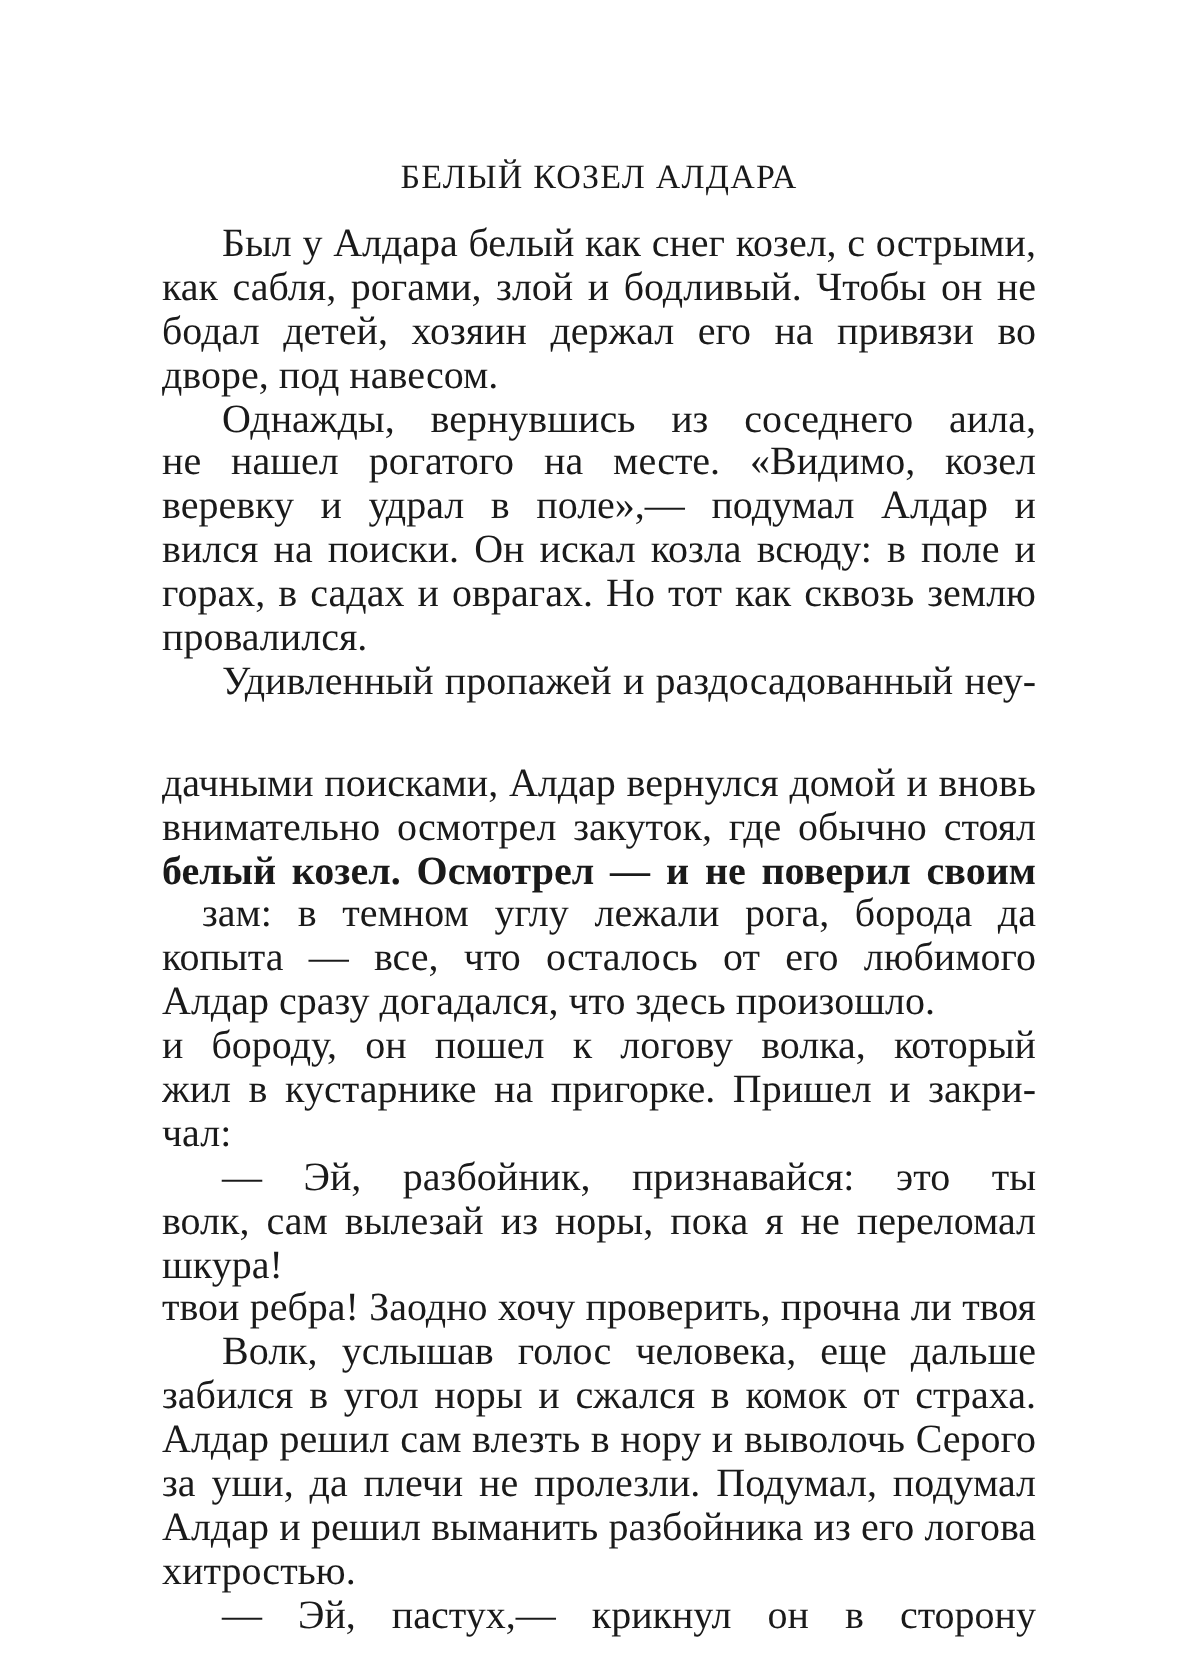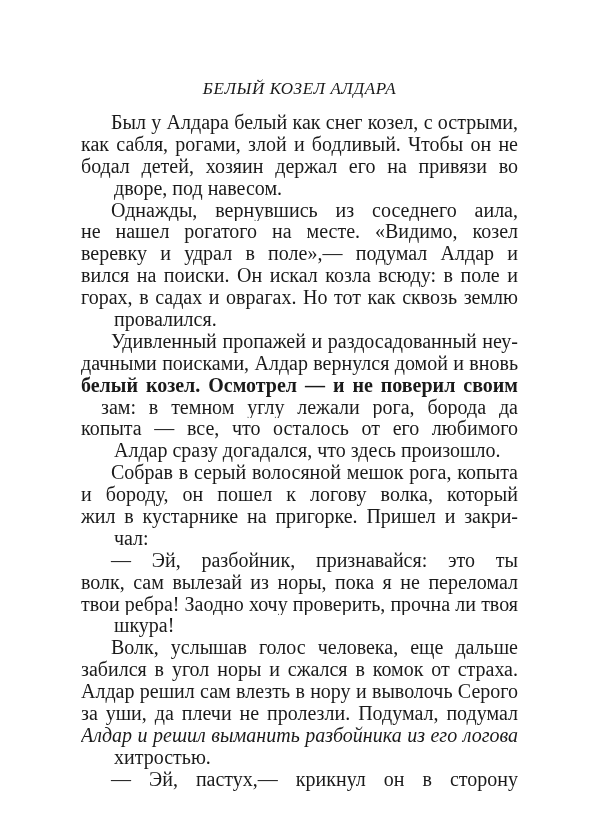--- a/index.html
+++ b/index.html
@@ -22,39 +22,37 @@
       width: 437px;
     }
     .title {
       position: absolute;
       top: 79px;
       left: 0;
       width: 437px;
       text-align: center;
       font-size: 17px;
       letter-spacing: 0.6px;
-      font-style: italic;
     }
     .body-text {
       position: absolute;
       top: 112px;
       left: 0;
       width: 437px;
     }
     .line {
       height: 21.9px;
       line-height: 21.9px;
       font-size: 20px;
       white-space: nowrap;
       text-align: justify;
       text-align-last: justify;
     }
     .line.last {
       text-align-last: left;
-      margin-left: 33px;
     }
     .line.indent {
       padding-left: 30px;
     }
     .page-number {
       position: absolute;
       top: 795px;
       left: 0;
       width: 437px;
       text-align: left;
@@ -73,35 +71,35 @@
       <div class="line" style="white-space: normal; overflow: hidden;">как сабля, рогами, злой и бодливый. Чтобы он не</div>
       <div class="line" style="white-space: normal; overflow: hidden;">бодал детей, хозяин держал его на привязи во</div>
       <div class="line last">дворе, под навесом.</div>
       <div class="line indent" style="white-space: normal; overflow: hidden;">Однажды, вернувшись из соседнего аила, Алдар</div>
       <div class="line" style="white-space: normal; overflow: hidden;">не нашел рогатого на месте. «Видимо, козел порвал</div>
       <div class="line" style="white-space: normal; overflow: hidden;">веревку и удрал в поле»,— подумал Алдар и отпра-</div>
       <div class="line" style="white-space: normal; overflow: hidden;">вился на поиски. Он искал козла всюду: в поле и</div>
       <div class="line" style="white-space: normal; overflow: hidden;">горах, в садах и оврагах. Но тот как сквозь землю</div>
       <div class="line last">провалился.</div>
       <div class="line indent" style="white-space: normal; overflow: hidden;">Удивленный пропажей и раздосадованный неу-</div>
-      <div class="line" style="white-space: normal; overflow: hidden;">дачными поисками, Алдар вернулся домой и вновь</div>
+      <div class="line" style="white-space: normal; overflow: hidden; margin-top: 29px;">дачными поисками, Алдар вернулся домой и вновь</div>
+      <div class="line" style="white-space: normal; overflow: hidden;">внимательно осмотрел закуток, где обычно стоял</div>
       <div class="line" style="white-space: normal; overflow: hidden; font-weight: bold;">белый козел. Осмотрел — и не поверил своим гла-</div>
       <div class="line" style="white-space: normal; overflow: hidden; margin-left: 20px;">зам: в темном углу лежали рога, борода да</div>
       <div class="line" style="white-space: normal; overflow: hidden;">копыта — все, что осталось от его любимого козла.</div>
       <div class="line last">Алдар сразу догадался, что здесь произошло.</div>
-      <div class="line indent" style="white-space: normal; overflow: hidden;">Собрав в серый волосяной мешок рога, копыта</div>
       <div class="line" style="white-space: normal; overflow: hidden;">и бороду, он пошел к логову волка, который</div>
       <div class="line" style="white-space: normal; overflow: hidden;">жил в кустарнике на пригорке. Пришел и закри-</div>
       <div class="line last">чал:</div>
       <div class="line indent" style="white-space: normal; overflow: hidden;">— Эй, разбойник, признавайся: это ты сотворил</div>
       <div class="line" style="white-space: normal; overflow: hidden;">волк, сам вылезай из норы, пока я не переломал</div>
+      <div class="line last">шкура!</div>
       <div class="line" style="white-space: normal; overflow: hidden;">твои ребра! Заодно хочу проверить, прочна ли твоя</div>
-      <div class="line last">шкура!</div>
       <div class="line indent" style="white-space: normal; overflow: hidden;">Волк, услышав голос человека, еще дальше</div>
       <div class="line" style="white-space: normal; overflow: hidden;">забился в угол норы и сжался в комок от страха.</div>
       <div class="line" style="white-space: normal; overflow: hidden;">Алдар решил сам влезть в нору и выволочь Серого</div>
       <div class="line" style="white-space: normal; overflow: hidden;">за уши, да плечи не пролезли. Подумал, подумал</div>
-      <div class="line" style="white-space: normal; overflow: hidden; font-style: italic;">Алдар и решил выманить разбойника из его логова</div>
+      <div class="line" style="white-space: normal; overflow: hidden;">Алдар и решил выманить разбойника из его логова</div>
       <div class="line last">хитростью.</div>
       <div class="line indent" style="white-space: normal; overflow: hidden;">— Эй, пастух,— крикнул он в сторону</div>
     </div>
   <div class="page-number">— 368 —</div>
 </div>
 
 </body></html>

